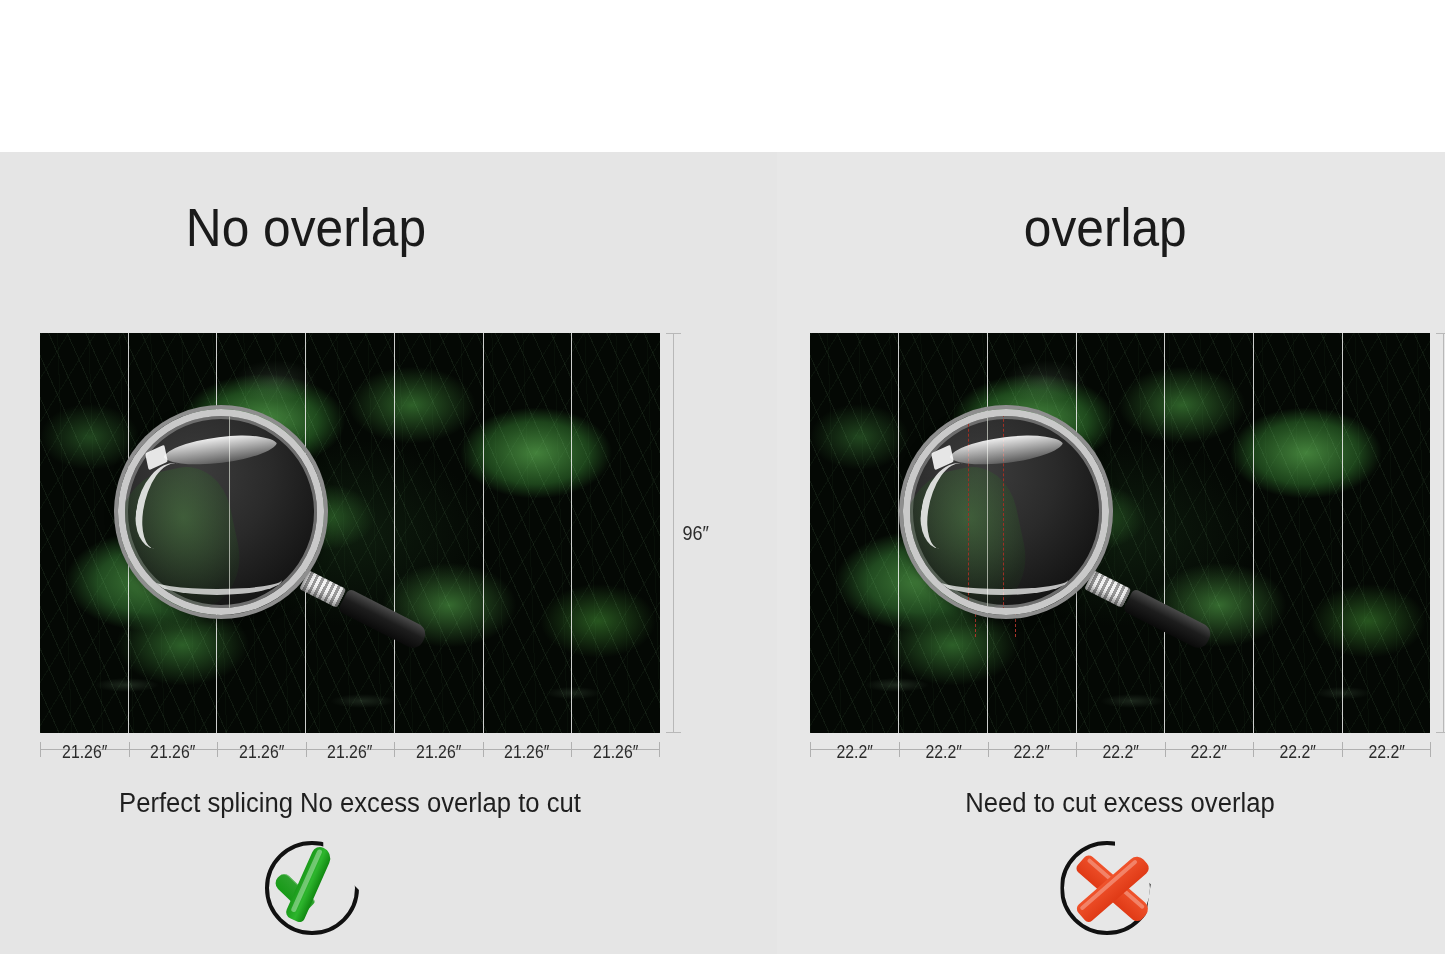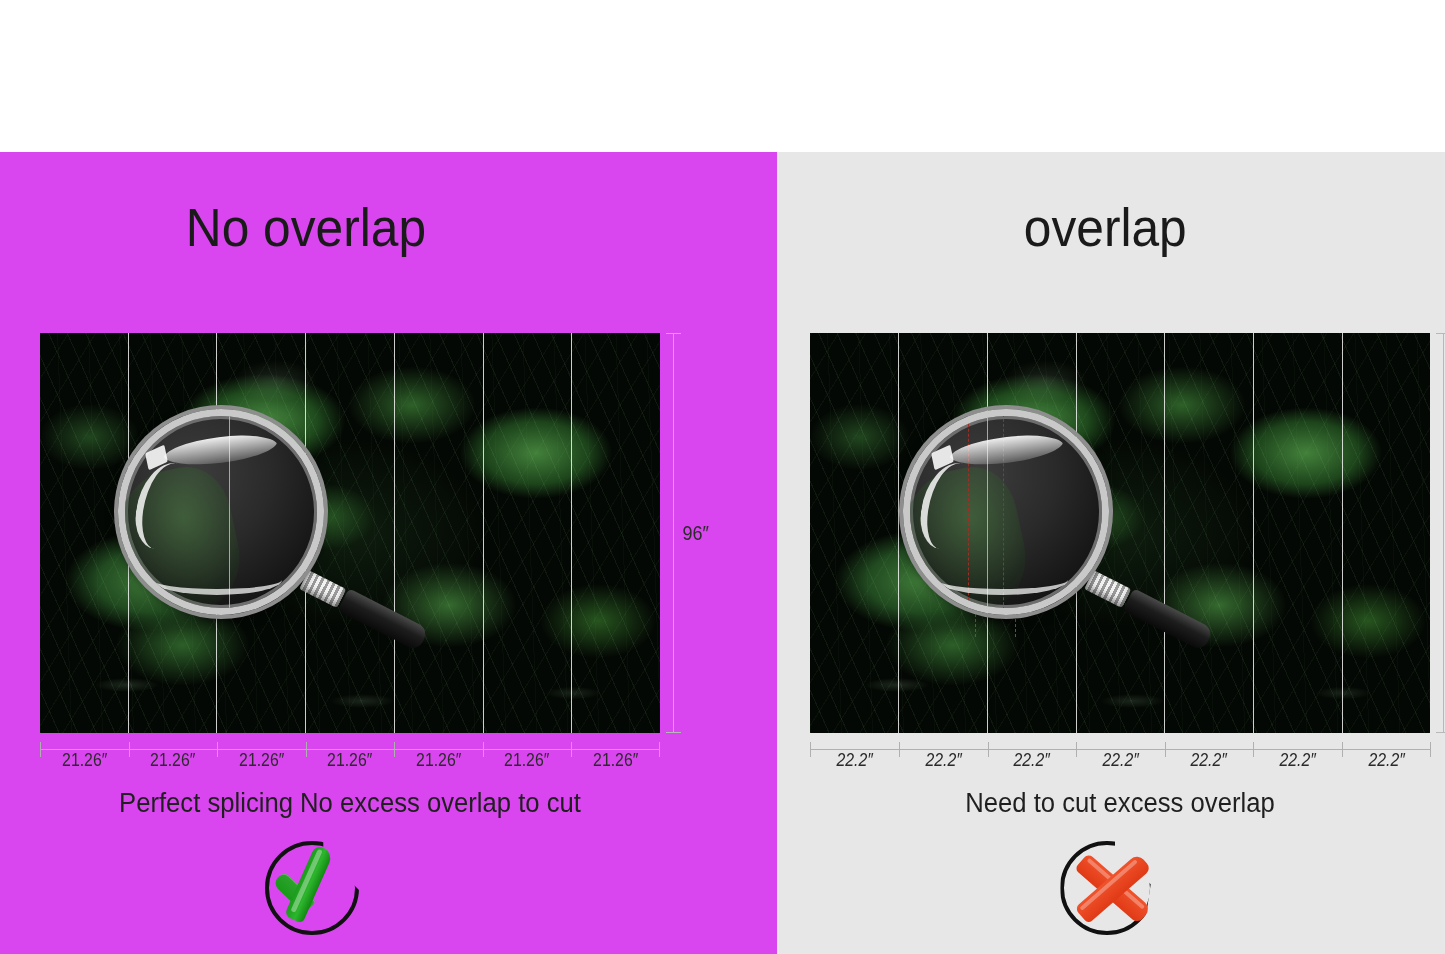--- a/index.html
+++ b/index.html
@@ -23,21 +23,21 @@
     font-size: 66px;
     font-weight: 400;
     letter-spacing: 0.5px;
     font-family: "Liberation Sans", sans-serif;
     transform: scaleX(0.95);
   }
 
   
   .panels { position: absolute; left: 0; top: 152px; width: 1445px; height: 802px; display: flex; }
   .panel { position: relative; height: 802px; }
-  .panel-left  { width: 856px; background: #d946ef; }
+  .panel-left  { width: 856px; background: #e5e5e5; }
   .panel-right { width: 735px; background: #e7e7e7; }
 
   .panel-heading {
     position: absolute; top: 44px; width: 100%;
     text-align: center;
     font-size: 54px; font-weight: 400; color: #1a1a1a;
     transform: scaleX(0.92);
   }
   .panel-left  .panel-heading { padding-right: 180px; }
   .panel-right .panel-heading { padding-right: 12px; }
@@ -183,24 +183,24 @@
   .panel-left  .dim-v-label { left: 681px; }
   .panel-right .dim-v       { left: 666px; }
   .panel-right .dim-v-label { left: 674px; }
 
   
   .dim-h {
     position: absolute; top: 590px; width: 620px; height: 38px;
     display: flex;
   }
   .panel-left  .dim-h { left: 40px; }
-  .panel-right .dim-h { left: 33px; font-style: italic; }
+  .panel-right .dim-h { left: 33px; }
   .dim-h-cell {
     flex: 1 1 0; position: relative;
-    display: flex; align-items: center; justify-content: center;
+    display: flex; align-items: flex-start; justify-content: center;
     padding-bottom: 1px;
   }
   .dim-h-cell .tick {
     position: absolute; left: 0; top: 0; width: 1px; height: 15px; background: #b0b0b0;
   }
   .dim-h-cell .rule {
     position: absolute; left: 0; right: 0; top: 7px; height: 1px; background: #b0b0b0;
   }
   .dim-h-cell:last-child .tick-end {
     position: absolute; right: 0; top: 0; width: 1px; height: 15px; background: #b0b0b0;

